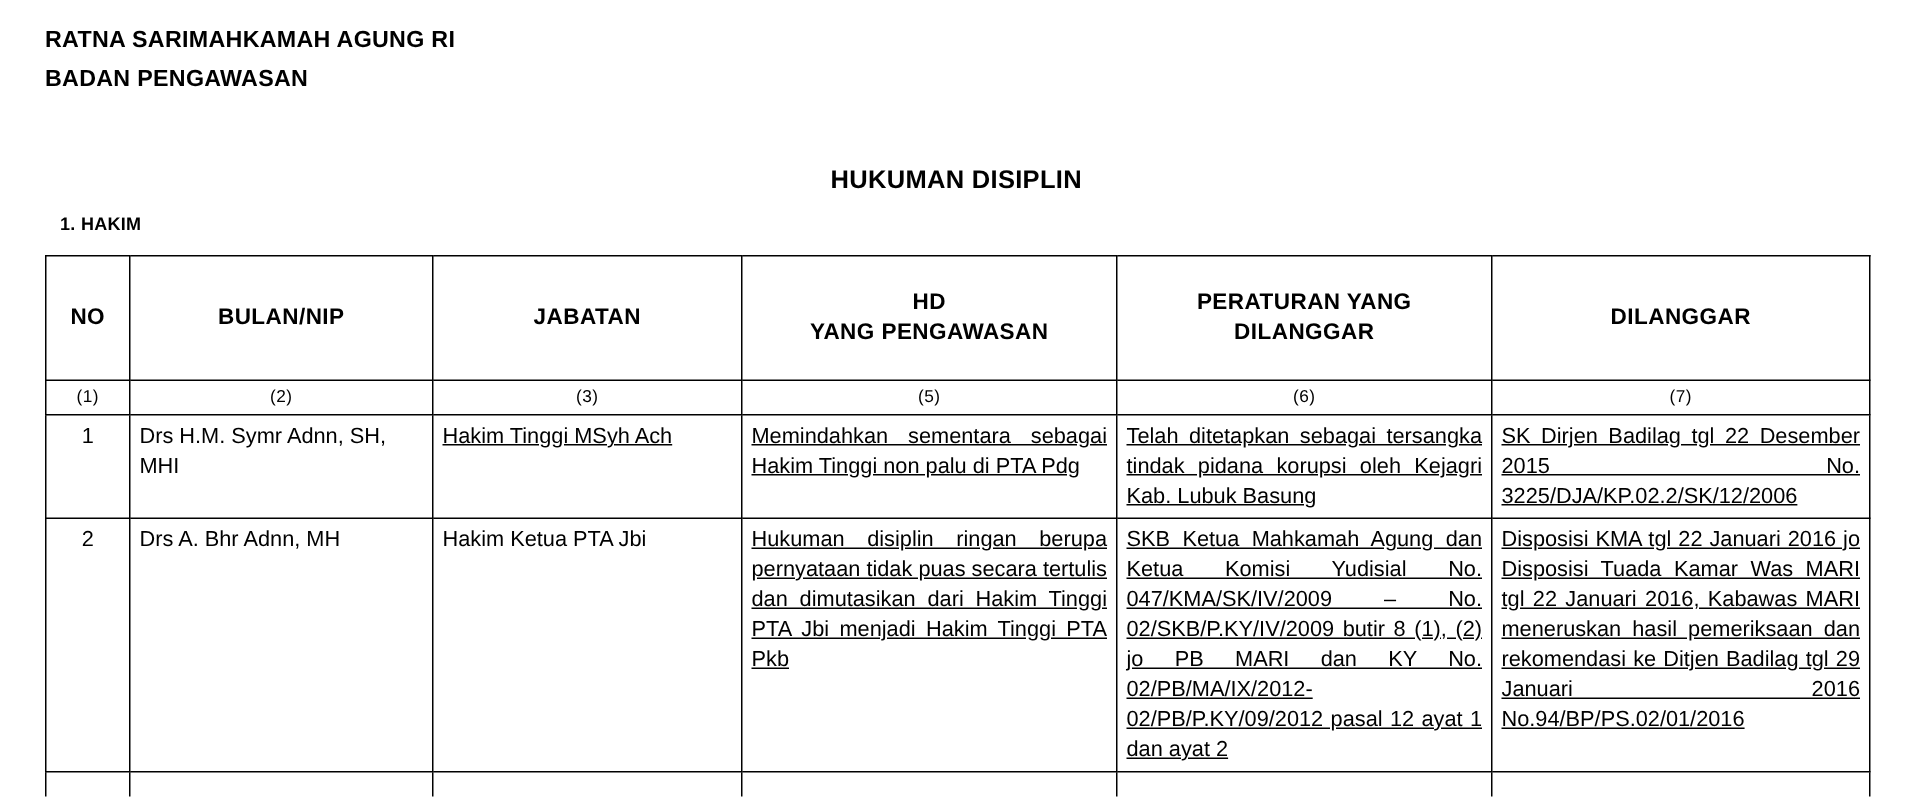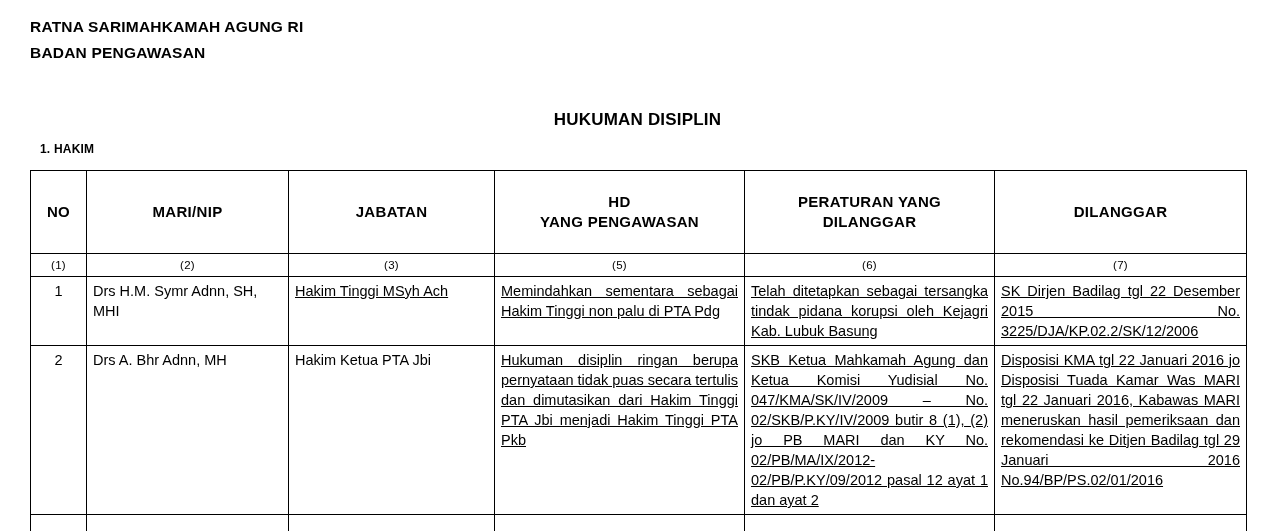--- a/index.html
+++ b/index.html
@@ -131,21 +131,21 @@
       <col class="col-hd">
       <col class="col-per">
       <col class="col-ket">
     </colgroup>
     <thead>
       <tr>
         <th>
           <span class="th-l1">NO</span>
         </th>
         <th>
-          <span class="th-l1">MARI/NIP</span>
+          <span class="th-l1">BULAN/NIP</span>
         </th>
         <th>
           <span class="th-l1">JABATAN</span>
         </th>
         <th>
           <span class="th-l1">HD</span>
           <span class="th-l2">YANG PENGAWASAN</span>
         </th>
         <th>
           <span class="th-l1">PERATURAN YANG</span>

